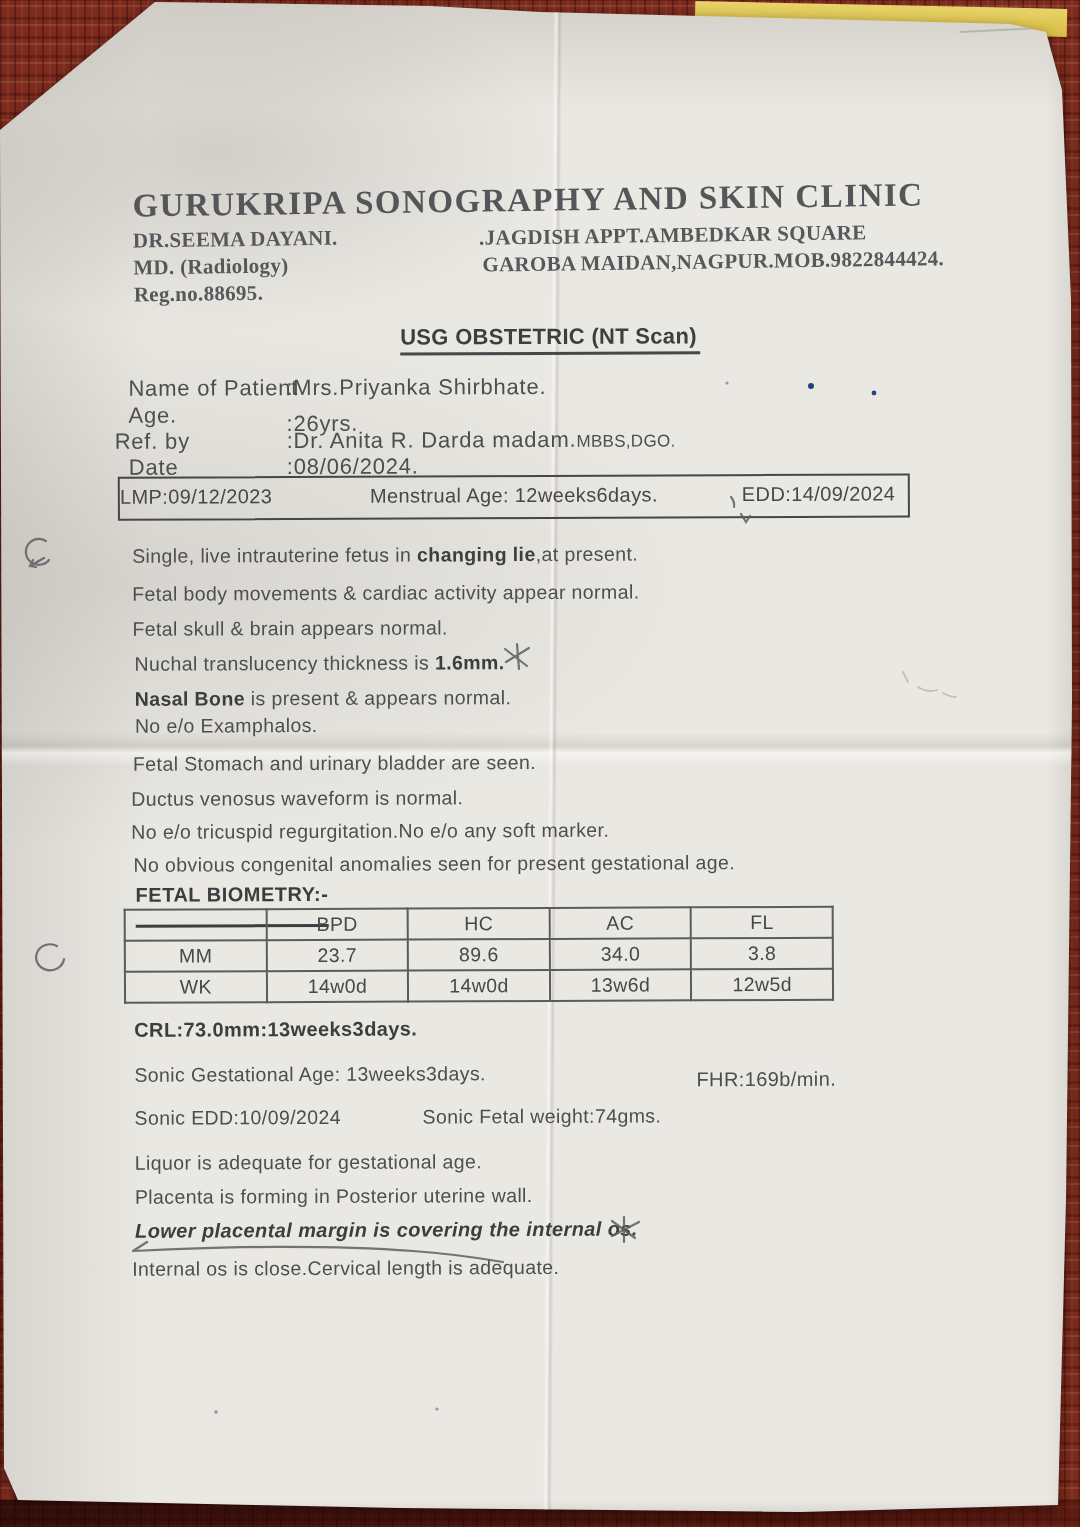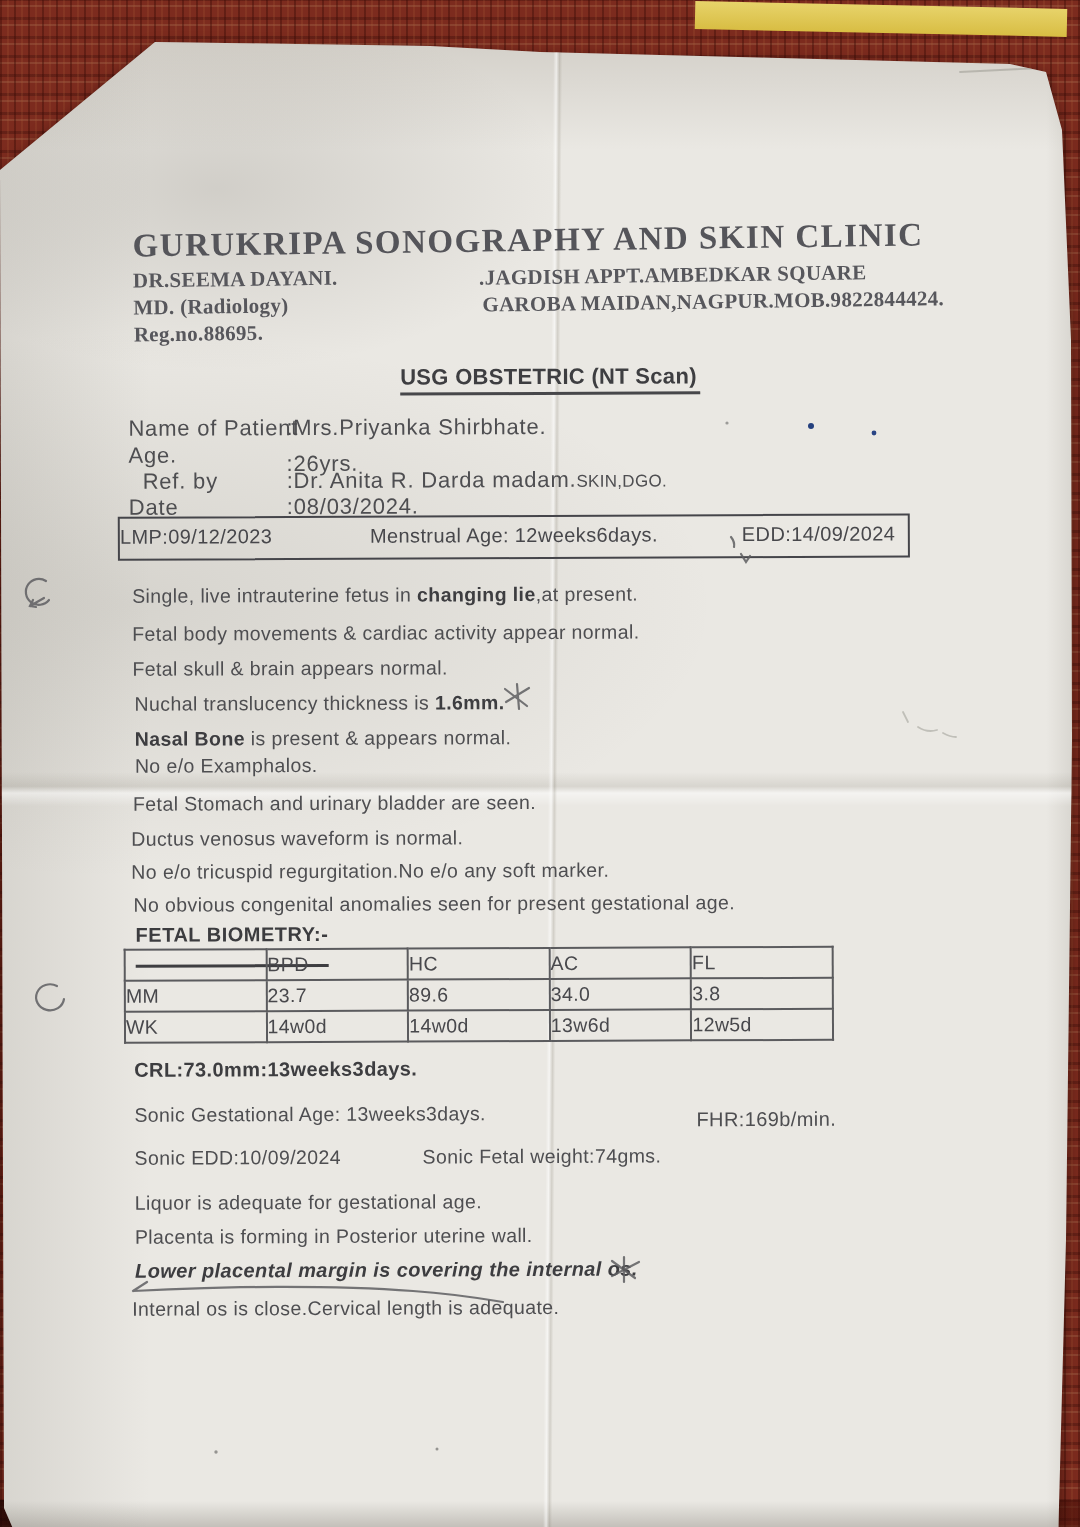--- a/index.html
+++ b/index.html
@@ -8,21 +8,21 @@
     background-color:#7c2b1e;
     background-image:
       repeating-linear-gradient(90deg, rgba(55,10,5,.38) 0 2px, transparent 2px 7px, rgba(170,95,55,.20) 7px 9px, transparent 9px 14px),
       repeating-linear-gradient(0deg, rgba(215,185,135,.16) 0 2px, transparent 2px 6px, rgba(40,6,4,.28) 6px 9px, transparent 9px 19px);
     font-family:"Liberation Sans", sans-serif;
   }
   .bottom-band{position:absolute;left:0;top:1500px;width:1080px;height:27px;
     background:linear-gradient(to right, rgba(25,4,3,.72), rgba(70,15,8,.55));z-index:0;}
   .yellow-strip{position:absolute;left:695px;top:5px;width:372px;height:28px;
     background:linear-gradient(to bottom,#e7d36a,#d8bd43);transform:rotate(1.2deg);z-index:1;}
-  .paper-wrap{position:absolute;inset:0;z-index:2;filter:drop-shadow(0 5px 7px rgba(25,4,2,.55));margin-top:40px;}
+  .paper-wrap{position:absolute;inset:0;z-index:2;filter:drop-shadow(0 5px 7px rgba(25,4,2,.55));}
   .paper{
     position:absolute;inset:0;
     clip-path:polygon(155px 2px,430px 6px,540px 12px,700px 16px,1010px 24px,1046px 32px,1062px 90px,1071px 300px,1072px 700px,1066px 1200px,1058px 1505px,800px 1512px,400px 1508px,18px 1500px,4px 1468px,0px 130px);
     background-color:#eae8e3;
     background-image:
       linear-gradient(to bottom, rgba(120,110,95,.20), rgba(120,110,95,0) 110px),
       linear-gradient(to right, rgba(108,103,92,.15), rgba(108,103,92,0) 150px),
       linear-gradient(to left, rgba(108,103,92,.18), rgba(108,103,92,0) 34px),
       linear-gradient(to top, rgba(95,88,78,.28), rgba(95,88,78,0) 26px),
       radial-gradient(900px 420px at 12% 38%, rgba(100,96,84,.15), rgba(100,96,84,0) 65%),
@@ -40,21 +40,21 @@
   .hdr{transform:rotate(-0.55deg);transform-origin:left top;}
   .clinic-name{font-size:33px;letter-spacing:1.5px;color:#55555a;}
   .sub{font-size:21px;letter-spacing:.3px;}
   .title{font-size:22px;font-weight:bold;color:#3e3e41;border-bottom:3px solid #47474a;padding:0 3px 2px 0;letter-spacing:.3px;}
   .pat{font-size:22px;letter-spacing:.8px;}
   .pat .sm{font-size:17px;letter-spacing:.3px;}
   .databox{position:absolute;left:119px;top:475px;width:788px;height:40px;border:2px solid #45454a;}
   .databox span{position:absolute;top:7px;font-size:20px;color:#47474b;letter-spacing:.4px;white-space:nowrap;}
   .bio-head{font-size:20px;font-weight:bold;color:#3c3c3f;border-bottom:3px solid #3e3e41;padding-bottom:18px;letter-spacing:.5px;}
   table.bio{position:absolute;left:123px;top:907px;width:710px;height:91px;border-collapse:collapse;table-layout:fixed;}
-  table.bio td{border:2px solid #5b5b5e;font-size:19.5px;color:#48484c;padding:0;height:29px;letter-spacing:.4px;}
+  table.bio td{border:2px solid #5b5b5e;text-align:center;font-size:19.5px;color:#48484c;padding:0;height:29px;letter-spacing:.4px;}
   .ital{font-style:italic;}
   svg.marks{position:absolute;inset:0;width:1080px;height:1527px;pointer-events:none;}
 </style>
 </head>
 <body>
 
 <div class="scene">
   <div class="bottom-band"></div>
   <div class="yellow-strip"></div>
 
@@ -74,24 +74,24 @@
           <div class="t serif sub" style="left:482px;top:257px;">GAROBA MAIDAN,NAGPUR.MOB.9822844424.</div>
         </div>
 
         <div class="t title" style="left:402px;top:324px;">USG OBSTETRIC (NT Scan)</div>
 
         <div>
           <div class="t pat" style="left:130px;top:374px;">Name of Patient</div>
           <div class="t pat" style="left:288px;top:374px;">:Mrs.Priyanka Shirbhate.</div>
           <div class="t pat" style="left:130px;top:401px;">Age.</div>
           <div class="t pat" style="left:288px;top:410px;">:26yrs.</div>
-          <div class="t pat" style="left:144px;top:427px;">Ref. by</div>
-          <div class="t pat" style="left:288px;top:427px;"><span>:Dr. Anita R. Darda madam.</span><span class="sm">SKIN,DGO.</span></div>
+          <div class="t pat" style="left:116px;top:427px;">Ref. by</div>
+          <div class="t pat" style="left:288px;top:427px;"><span>:Dr. Anita R. Darda madam.</span><span class="sm">MBBS,DGO.</span></div>
           <div class="t pat" style="left:130px;top:453px;">Date</div>
-          <div class="t pat" style="left:288px;top:453px;">:08/03/2024.</div>
+          <div class="t pat" style="left:288px;top:453px;">:08/06/2024.</div>
         </div>
 
         <div class="databox">
           <span style="left:0;">LMP:09/12/2023</span>
           <span style="left:250px;">Menstrual Age: 12weeks6days.</span>
           <span style="left:622px;text-align:right;">EDD:14/09/2024</span>
         </div>
 
         <div>
           <div class="t" style="left:133px;top:543px;"><span>Single, live intrauterine fetus in </span><span class="b">changing lie</span><span>,at present.</span></div>

